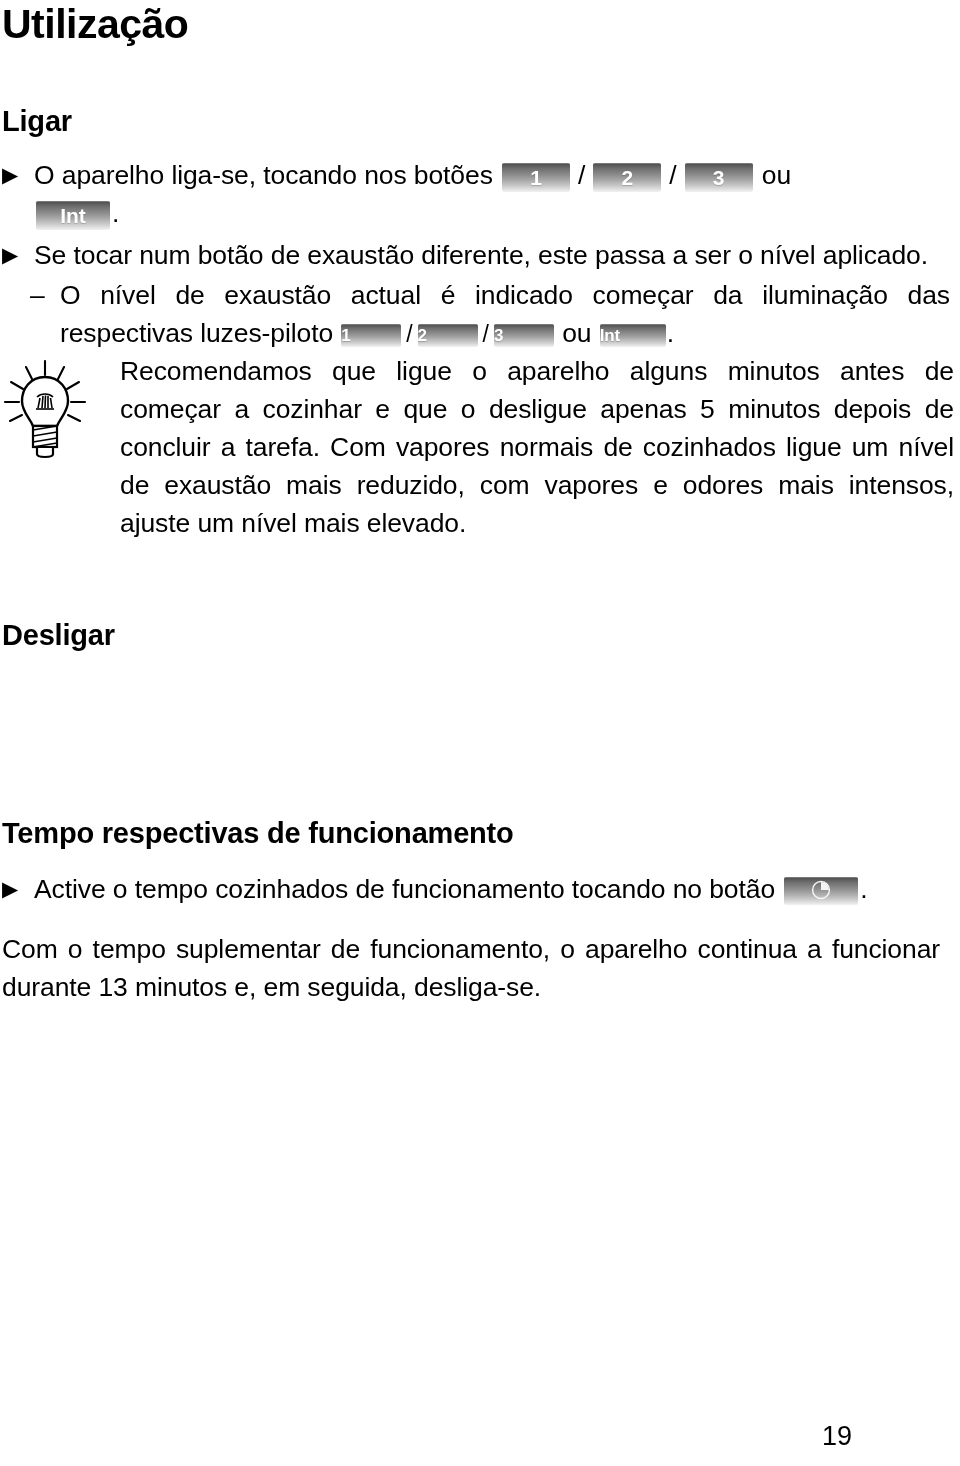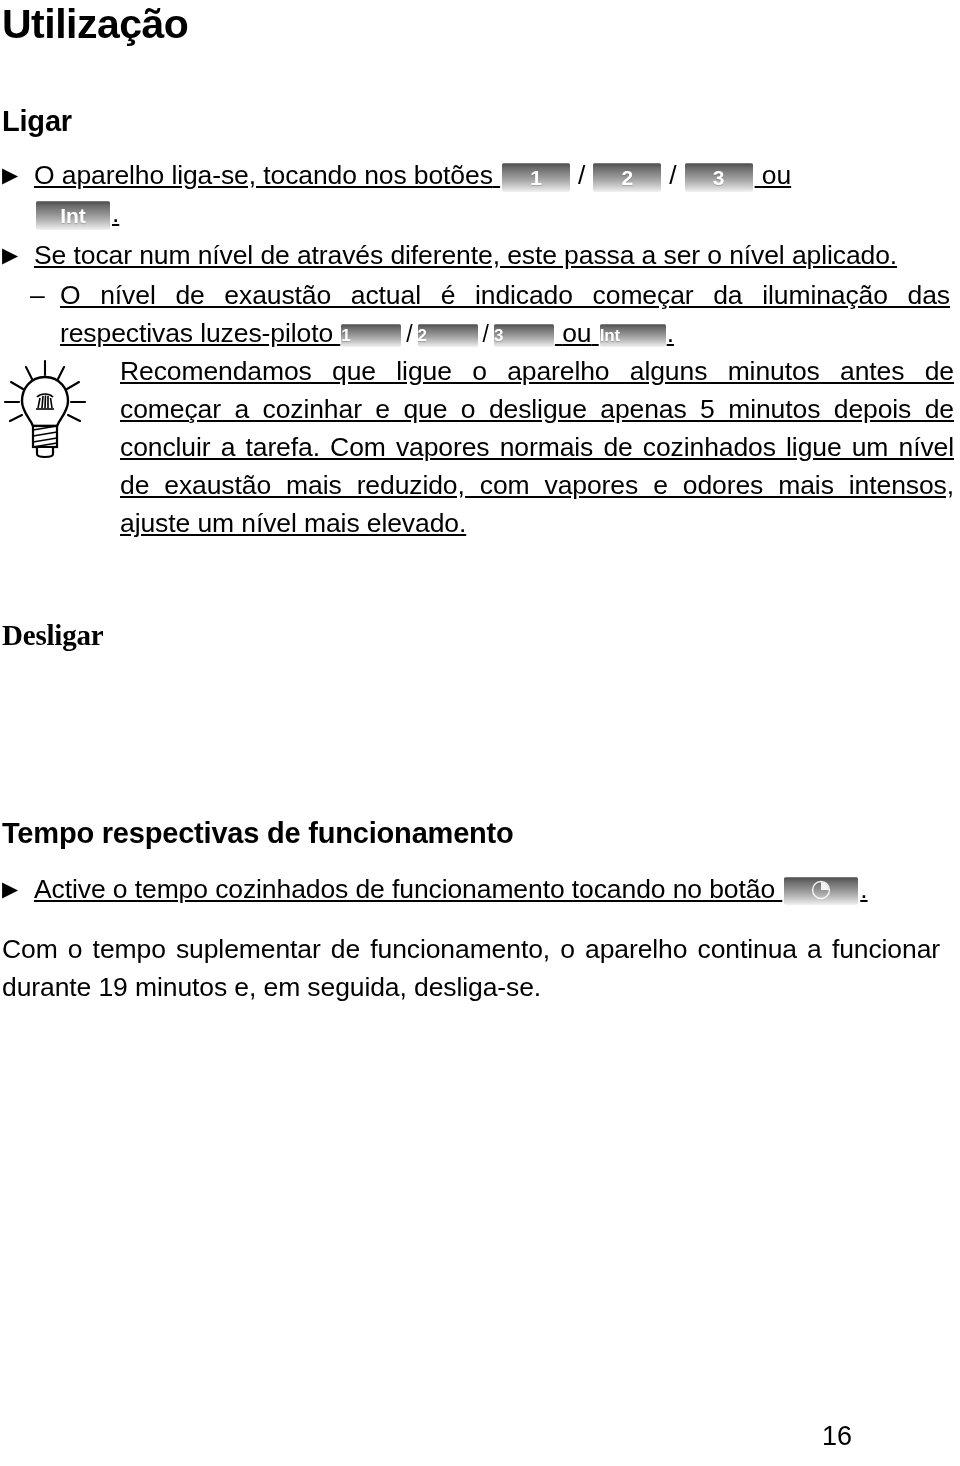--- a/index.html
+++ b/index.html
@@ -74,21 +74,20 @@
     flex: 0 0 auto;
     width: 30px;
     margin-left: 28px;
     font-size: 26.5px;
     line-height: 38px;
     text-align: left;
     user-select: none;
   }
   .bullet-body {
     flex: 1 1 auto;
-    text-decoration: underline;
   }
 
   
   .key {
     display: inline-block;
     vertical-align: middle;
     position: relative;
     border-radius: 2px;
     background: linear-gradient(to bottom,
                  #4a4a4a 0%,
@@ -164,21 +163,20 @@
     display: flex;
     align-items: flex-start;
   }
   .bulb-wrap {
     flex: 0 0 auto;
     width: 118px;
     padding-top: 6px;
   }
   .tip-text {
     flex: 1 1 auto;
-    text-decoration: underline;
   }
 
   
   .page-number {
     position: absolute;
     right: 8px;
     bottom: 14px;
     font-size: 27px;
     letter-spacing: 0px;
   }
@@ -205,21 +203,21 @@
         </span>
         <br>
         <span class="nowrap">
           <span class="key key-lg key-int-lg"><span class="key-label">Int</span></span><span>.</span>
         </span>
       </span>
     </div>
 
     <div class="bullet-row body-text" style="margin-top:4px;">
       <span class="bullet-marker">▶</span>
-      <span class="bullet-body">Se tocar num nível de através diferente, este passa a ser o nível aplicado.</span>
+      <span class="bullet-body">Se tocar num botão de exaustão diferente, este passa a ser o nível aplicado.</span>
     </div>
 
     <div class="bullet-row body-text" style="margin-top:2px;">
       <span class="dash-marker">–</span>
       <span class="bullet-body justified" style="max-width:890px;">
         <span>O nível de exaustão actual é indicado começar da iluminação das respectivas luzes-piloto</span>
         <span class="nowrap">
           <span class="key key-sm"><span class="key-label">1</span></span><span class="sep-sm">/</span><span class="key key-sm"><span class="key-label">2</span></span><span class="sep-sm">/</span><span class="key key-sm"><span class="key-label">3</span></span>
           <span>ou</span>
           <span class="key key-sm key-int-sm"><span class="key-label">Int</span></span><span>.</span>
@@ -253,21 +251,21 @@
 
         <rect x="31" y="68" width="24" height="21" fill="#ffffff" stroke="#000" stroke-width="2.2"></rect>
         <path d="M31 72 L55 68 M31 78 L55 74 M31 84 L55 80 M31 89 L55 85" stroke="#000" stroke-width="1.6" fill="none"></path>
         <path d="M35 89 L35 96 C 35 100 51 100 51 96 L 51 89 Z" fill="#ffffff" stroke="#000" stroke-width="2.2"></path>
       </svg>
     </div>
 
     <div class="tip-text body-text justified">Recomendamos que ligue o aparelho alguns minutos antes de começar a cozinhar e que o desligue apenas 5 minutos depois de concluir a tarefa. Com vapores normais de cozinhados ligue um nível de exaustão mais reduzido, com vapores e odores mais intensos, ajuste um nível mais elevado.</div>
   </div>
 
-  <div style="position:absolute; left:2px; top:620px; width:952px;font-family:Liberation Serif, serif;">
+  <div style="position:absolute; left:2px; top:620px; width:952px;">
     <div class="heading-sub">Desligar</div>
   </div>
 
   <div style="position:absolute; left:2px; top:818px; width:952px;">
 
     <div class="heading-sub">Tempo respectivas de funcionamento</div>
 
     <div class="bullet-row body-text" style="margin-top:22px;">
       <span class="bullet-marker">▶</span>
       <span class="bullet-body">
@@ -277,18 +275,18 @@
               <svg width="20" height="20" viewBox="0 0 20 20">
                 <circle cx="10" cy="10" r="8.4" fill="none" stroke="#f4f4f4" stroke-width="1.5"></circle>
                 <path d="M10 10 L10 2.1 A7.9 7.9 0 0 1 17.9 10 Z" fill="#f4f4f4"></path>
               </svg>
             </span>
           </span><span>.</span>
         </span>
       </span>
     </div>
 
-    <div class="body-text justified" style="margin-top:22px; max-width:938px;">Com o tempo suplementar de funcionamento, o aparelho continua a funcionar durante 19 minutos e, em seguida, desliga-se.</div>
-  </div>
-
-  <div class="page-number">16</div>
+    <div class="body-text justified" style="margin-top:22px; max-width:938px;">Com o tempo suplementar de funcionamento, o aparelho continua a funcionar durante 13 minutos e, em seguida, desliga-se.</div>
+  </div>
+
+  <div class="page-number">19</div>
 
 </div>
 
 </body></html>

